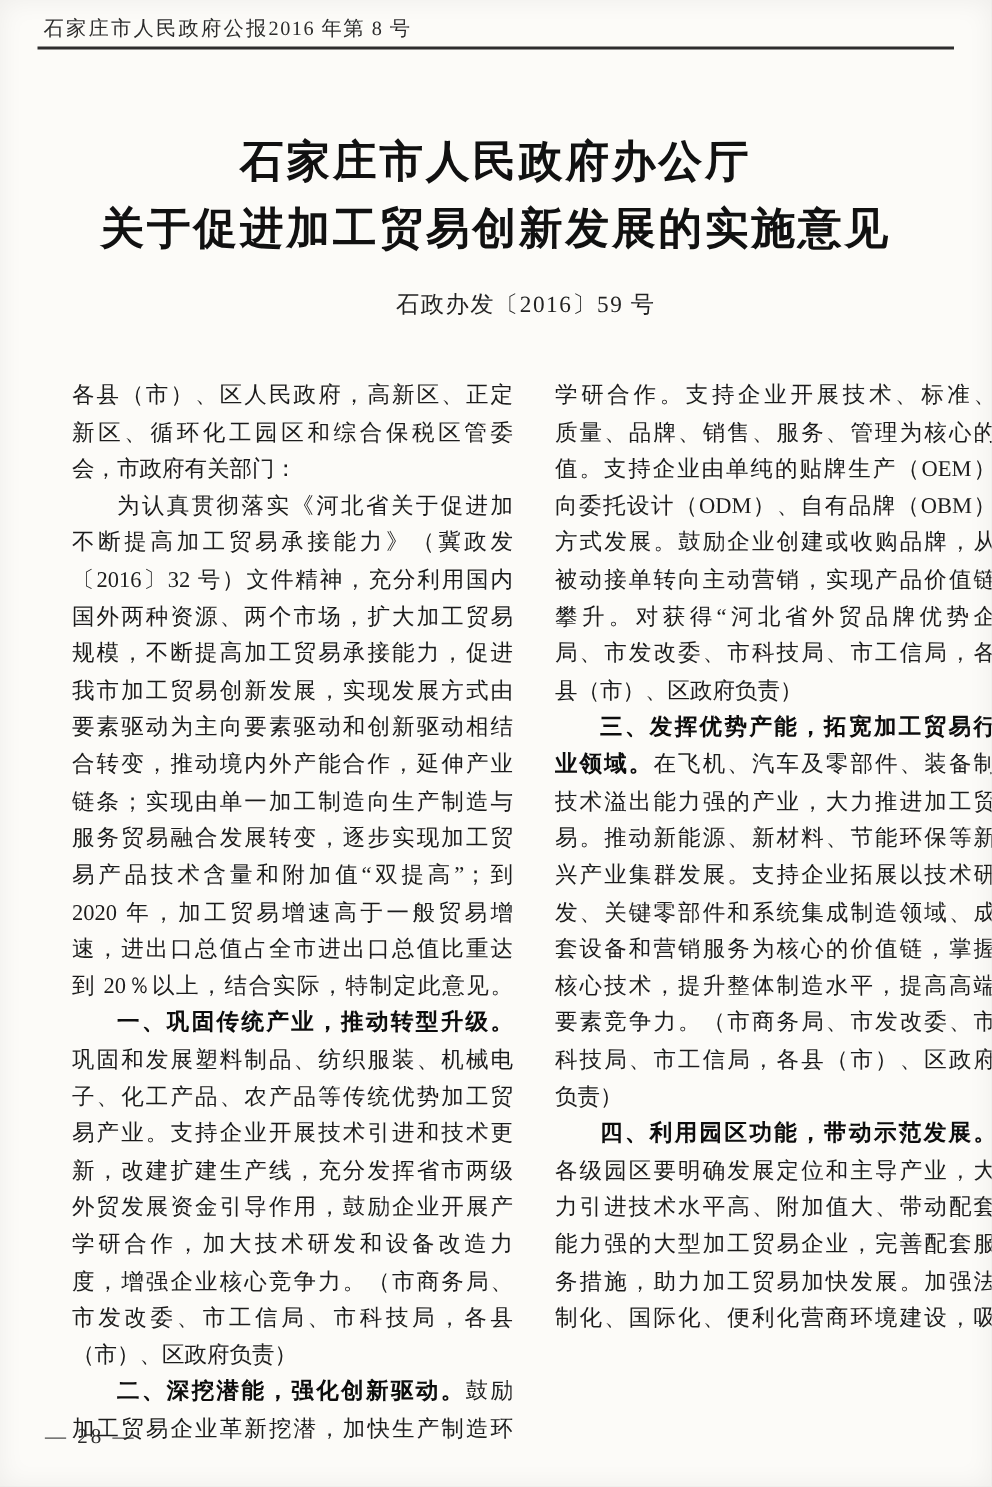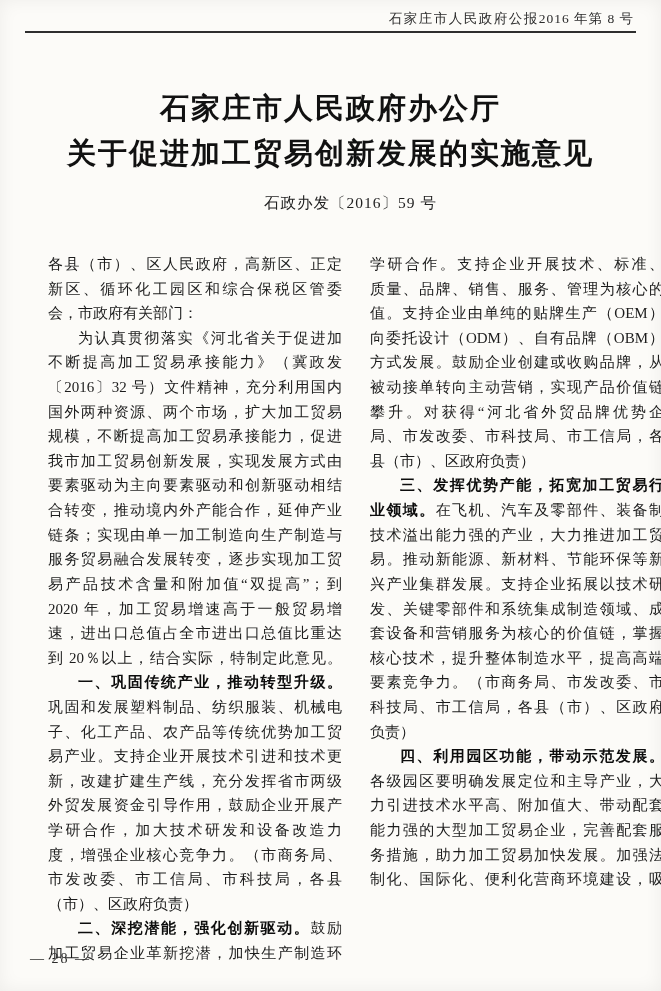--- a/index.html
+++ b/index.html
@@ -9,21 +9,21 @@
     font-family:"Liberation Serif","DejaVu Serif",serif;
   }
   .page{
     position:relative;width:661px;height:991px;
     background:#fcfbf8;color:#1e1e1e;overflow:hidden;
     box-shadow:inset 0 0 18px rgba(0,0,0,0.06);
   }
   
   .hdr{
     position:absolute;top:10px;left:29px;right:27px;
-    display:flex;justify-content:flex-end;align-items:baseline;
+    display:flex;justify-content:flex-start;align-items:baseline;
     font-size:13.5px;color:#2b2b2b;letter-spacing:1.5px;
   }
   .hdr .issue{letter-spacing:1px;}
   .hdr-rule{
     position:absolute;top:31px;left:25px;right:25px;
     height:0;border-top:2px solid #2e2e2e;
   }
   
   .title{
     position:absolute;top:86px;left:0;width:100%;

